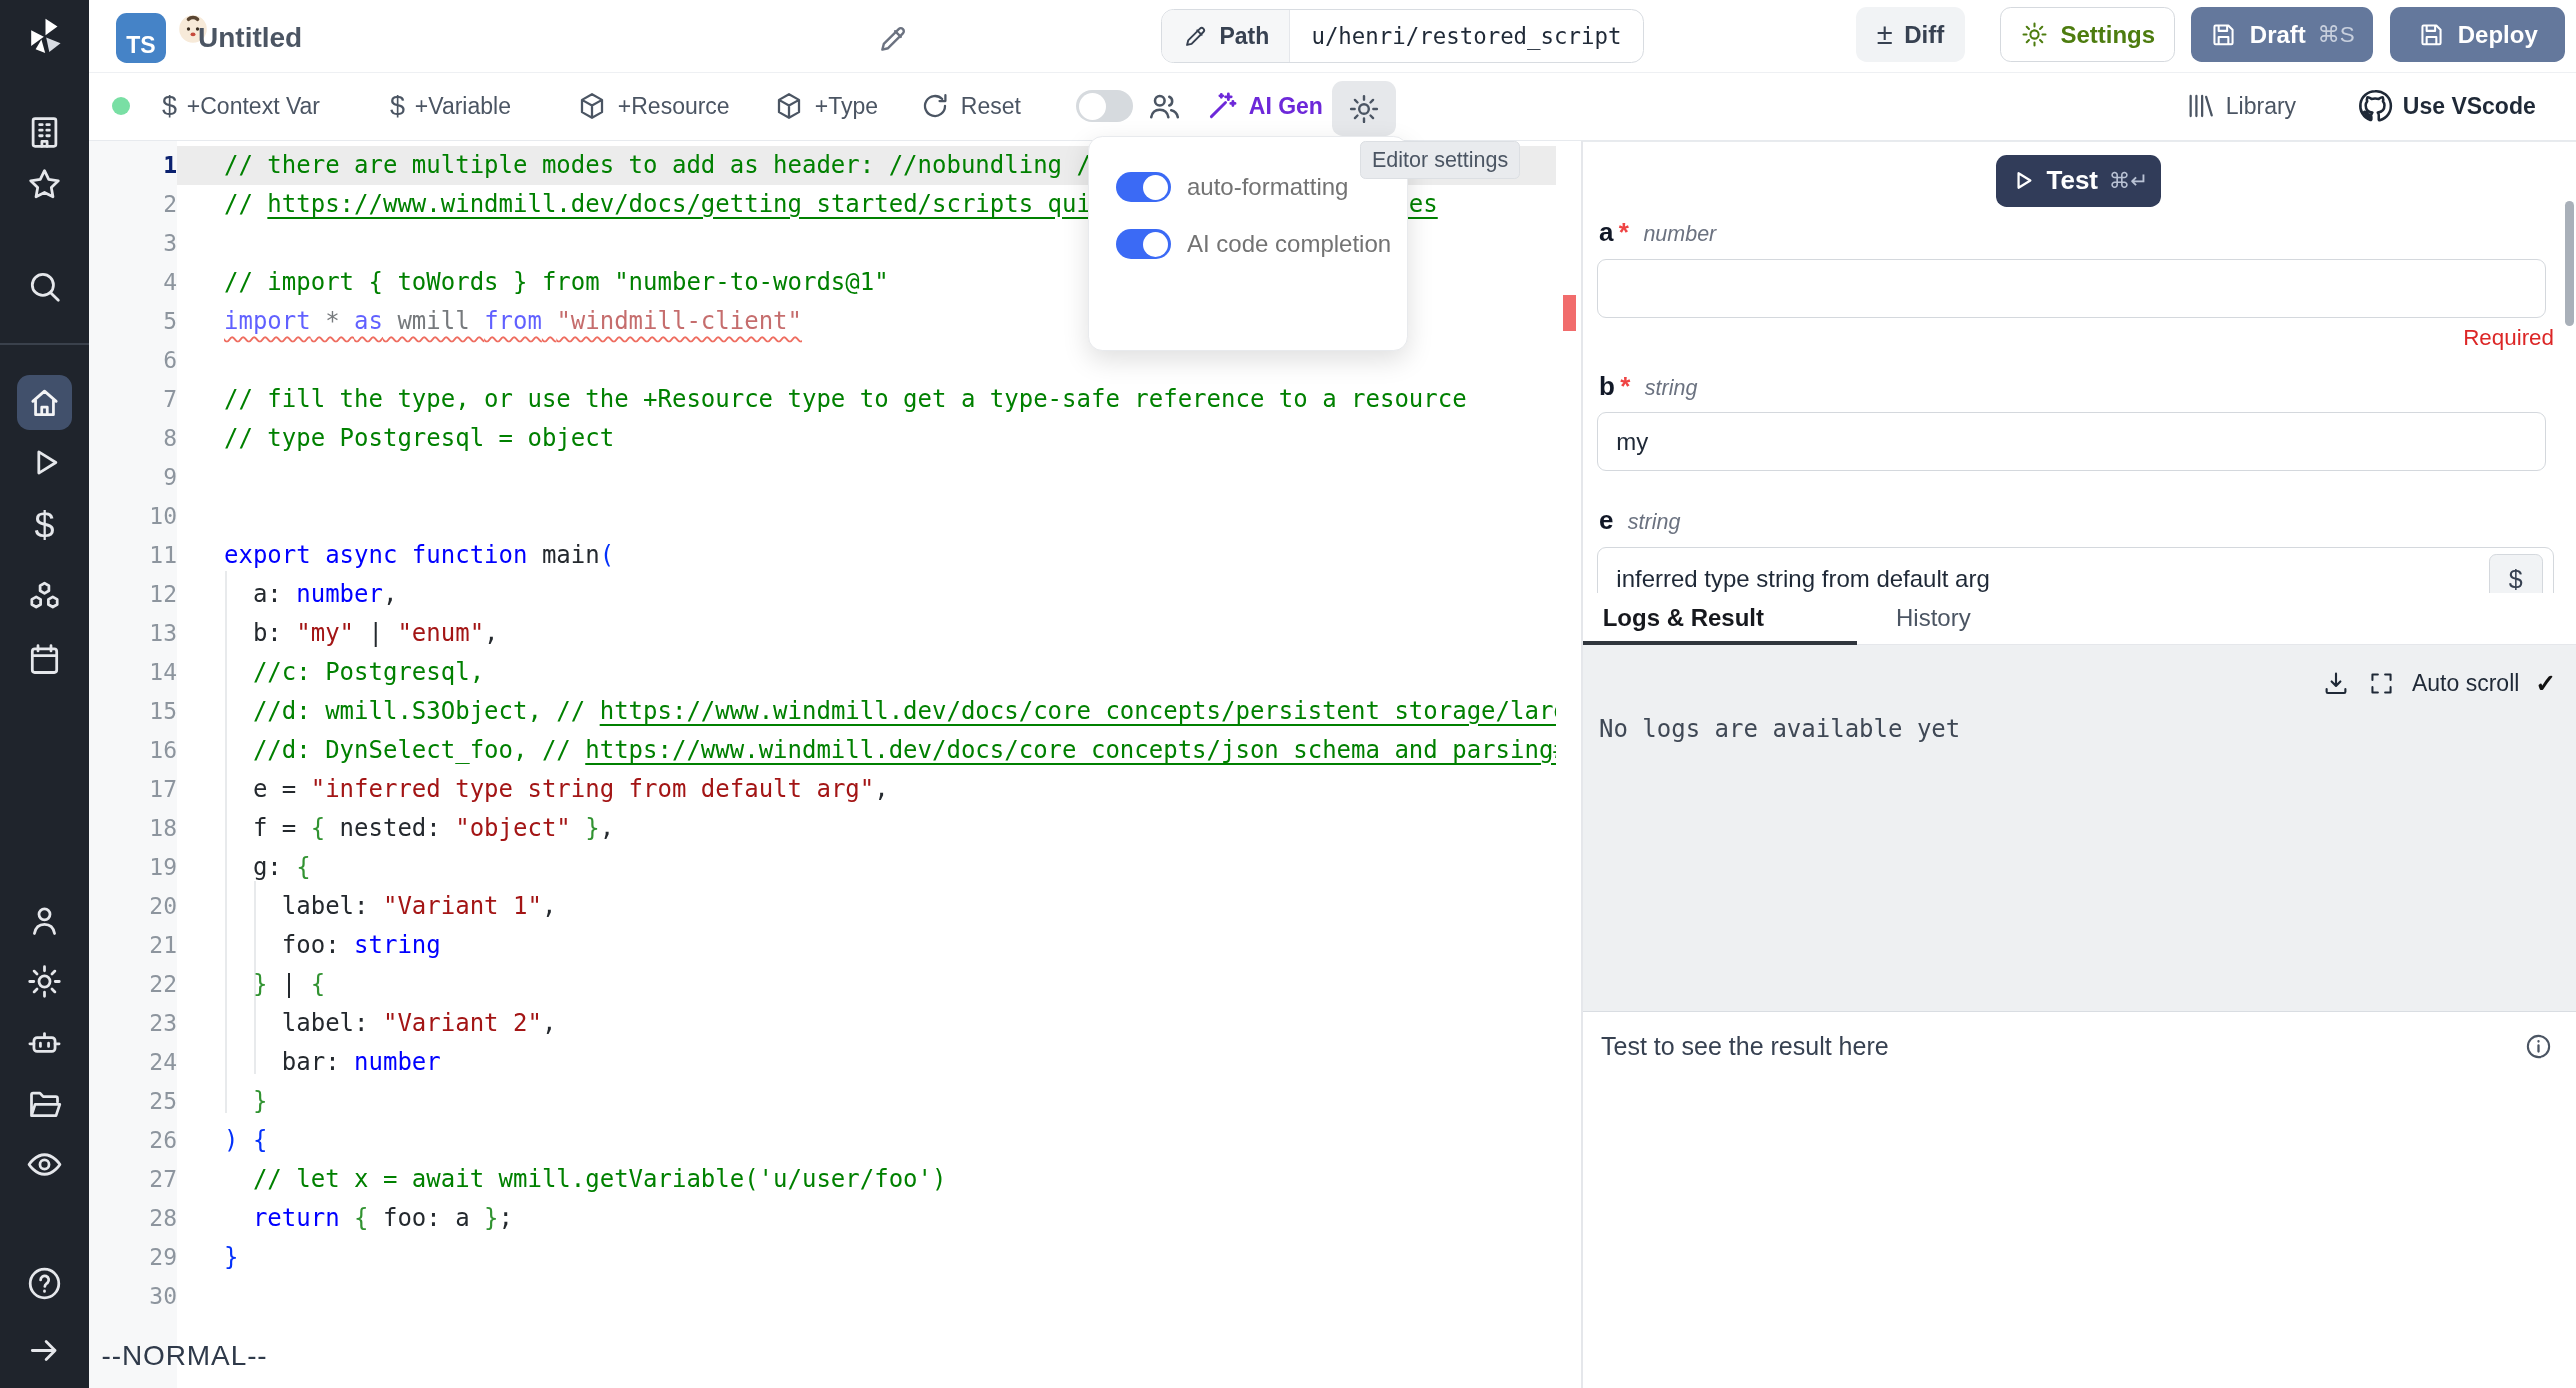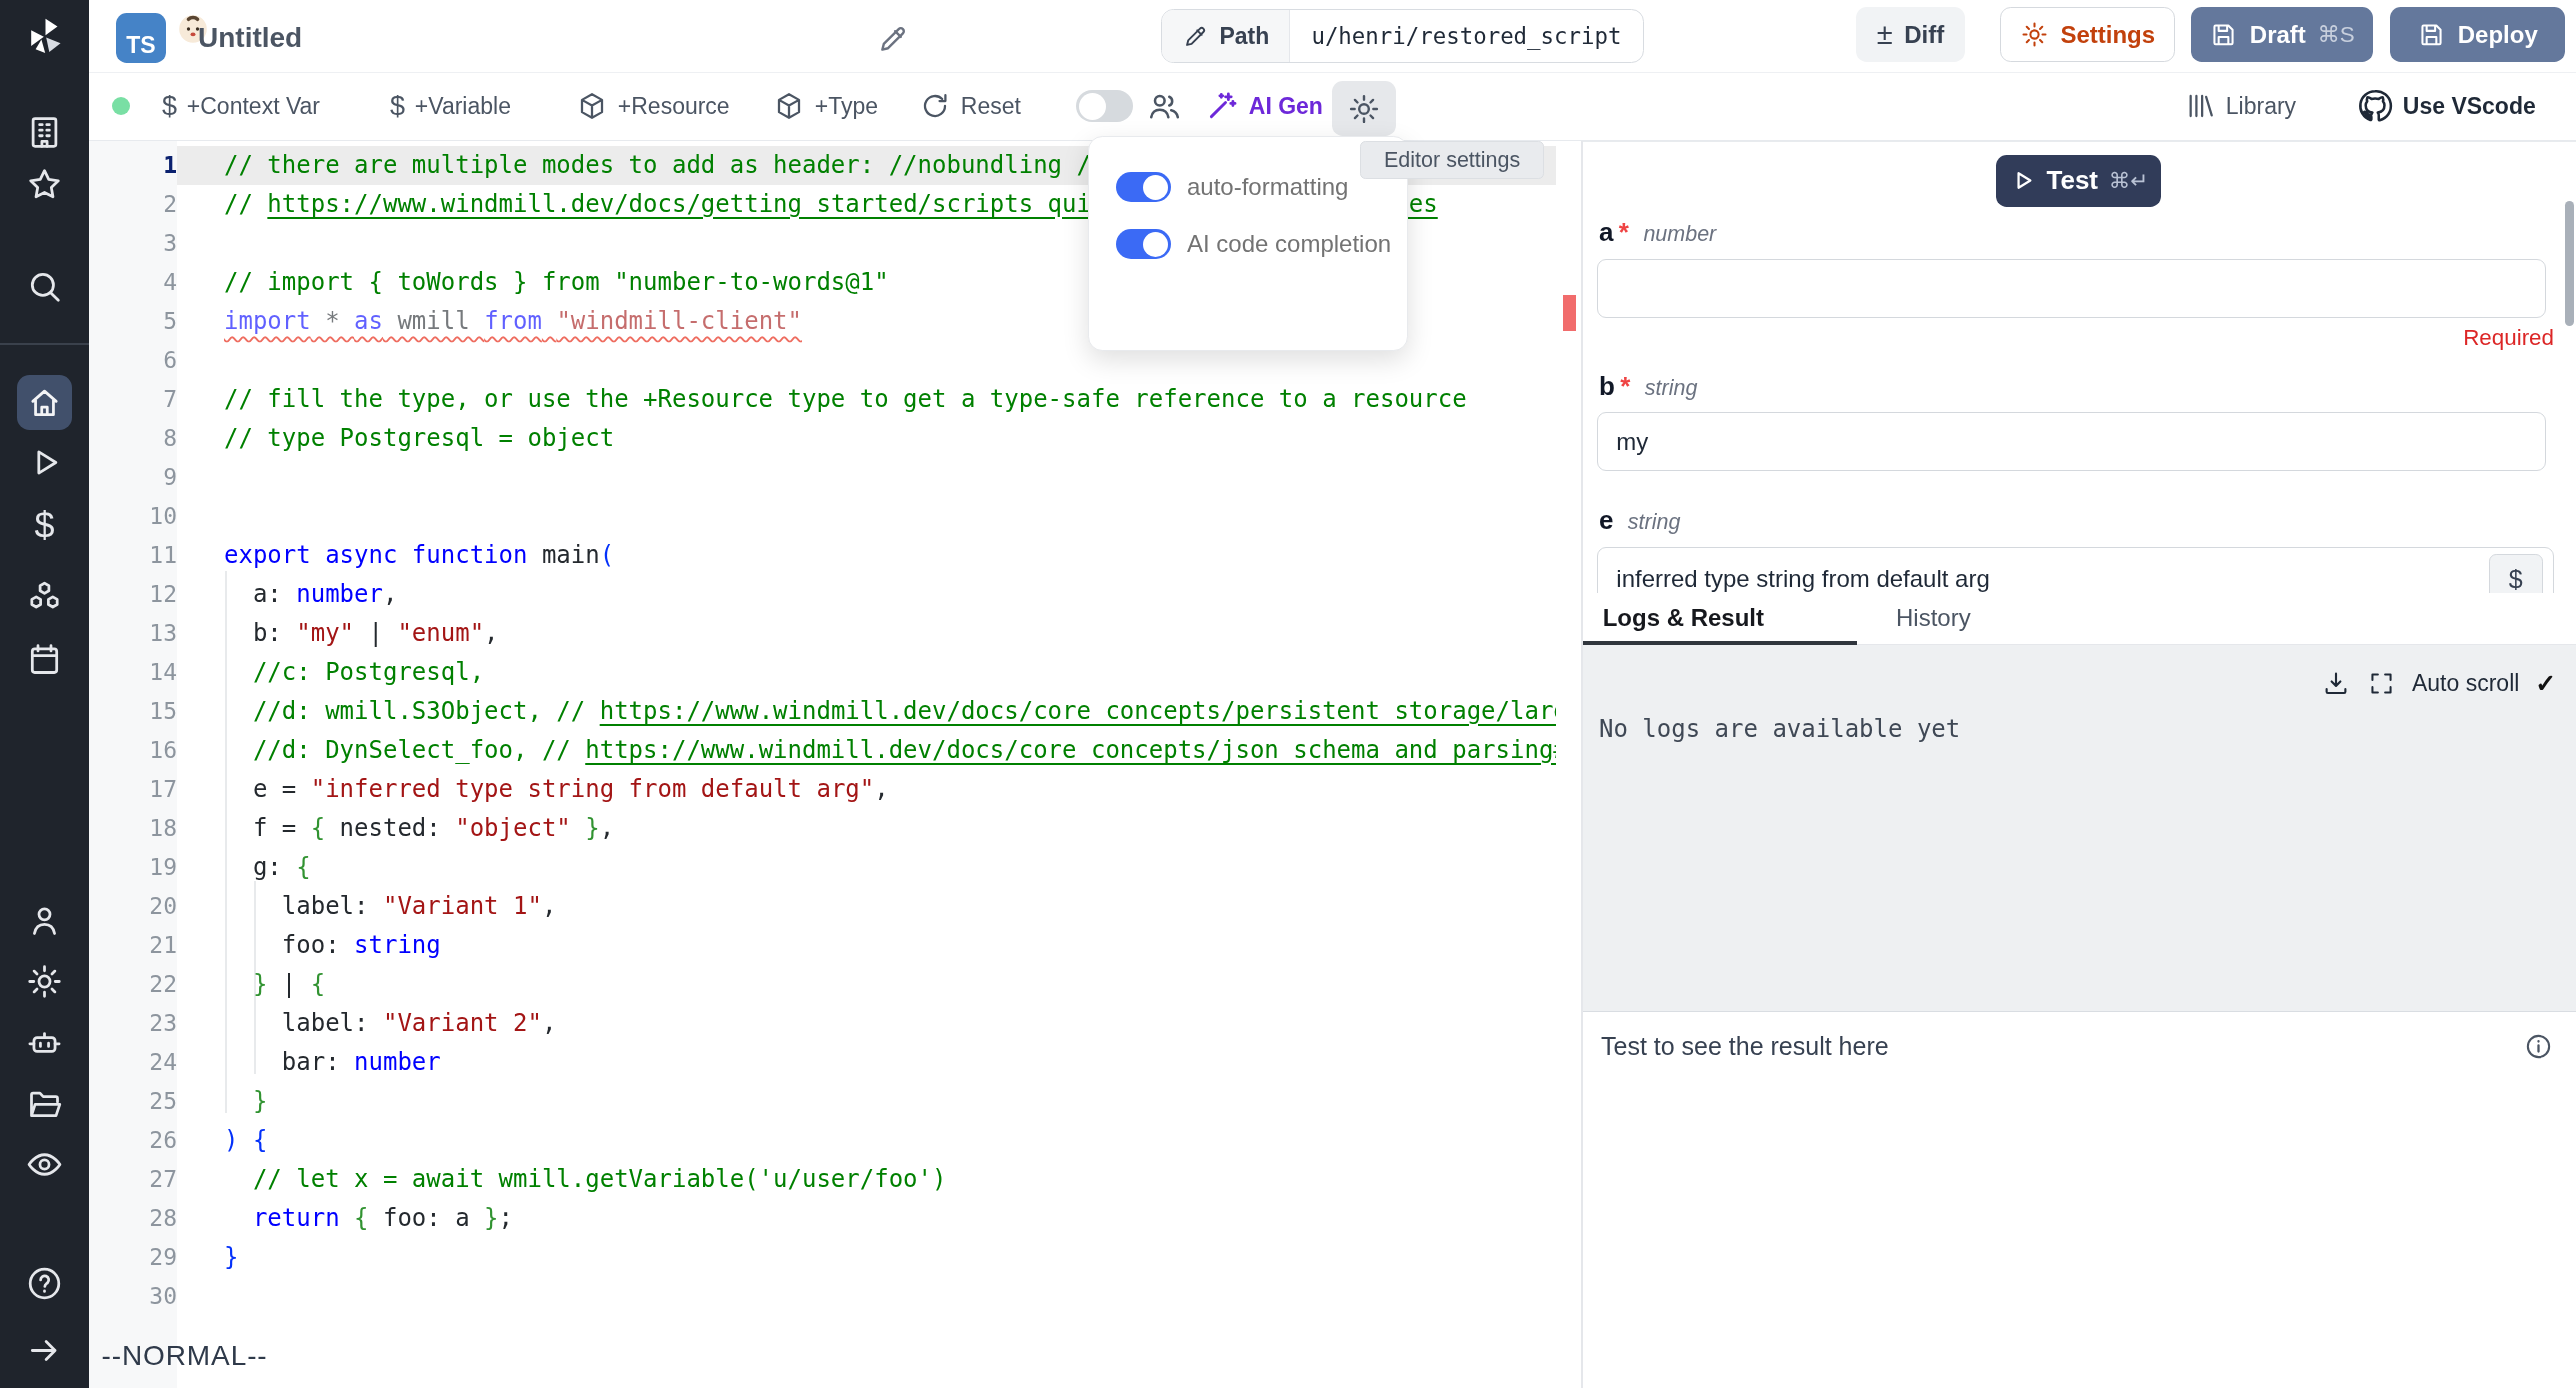--- a/index.html
+++ b/index.html
@@ -19,21 +19,21 @@
   #topbar { position:absolute; left:89px; top:0; width:2487px; height:73px; background:#fff; border-bottom:1.8px solid #eef0f3; z-index:20; }
   .ts-badge { position:absolute; left:27px; top:12.5px; width:50px; height:50px; background:#4583c7; border-radius:10.7px; color:#fff; font-weight:700; font-size:23px; display:flex; align-items:flex-end; justify-content:center; padding-bottom:3.6px; }
   .emoji-badge { position:absolute; left:59px; top:-1.8px; width:36px; height:36px; }
   .page-title { position:absolute; left:109px; top:21.5px; font-size:28px; font-weight:600; color:#4b5563; }
   .edit-pencil { position:absolute; left:787px; top:21.5px; color:#6b7280; }
   .path-pill { position:absolute; left:1072px; top:9px; height:54px; border:1.8px solid #d8dce1; border-radius:12.5px; display:flex; align-items:center; overflow:hidden; background:#fff; }
   .path-left { display:flex; align-items:center; gap:10.7px; background:#f6f7f8; height:100%; padding:0 19.7px; color:#374151; font-size:23px; font-weight:600; border-right:1.8px solid #e5e7eb; }
   .path-value { font-family:"DejaVu Sans Mono",monospace; font-size:22.4px; color:#1f2937; padding:0 21.5px; }
   .hbtn { position:absolute; top:7.2px; height:55px; border-radius:10.7px; display:flex; align-items:center; justify-content:center; gap:11.6px; font-size:24px; font-weight:600; cursor:pointer; }
   .hbtn-light { background:#f1f3f5; color:#374151; }
-  .hbtn-white { background:#fff; color:#c2410c; border:1.8px solid #d5d9de; }
+  .hbtn-white { background:#fff; color:#4d7c0f; border:1.8px solid #d5d9de; }
   .hbtn-slate { background:#64789c; color:#fff; }
   .kbd { color:#c7cfdd; font-weight:500; font-size:22.4px; }
   .pm { font-size:29px; font-weight:500; line-height:1; }
 
   
   #toolbar { position:absolute; left:89px; top:73px; width:2487px; height:68px; background:#fff; border-bottom:1.8px solid #e7eaee; z-index:20; }
   .tb-item { position:absolute; top:0; height:66px; display:flex; align-items:center; gap:9.8px; color:#4b5563; font-size:23px; font-weight:500; cursor:pointer; }
   .dot { position:absolute; left:23px; top:24px; width:18px; height:18px; border-radius:50%; background:#79dfa4; }
   .tb-dollar { font-size:27px; font-weight:500; }
   .switch-off { width:57px; height:32px; border-radius:16px; background:#d6dade; position:relative; }
@@ -91,21 +91,21 @@
   .info-ic { position:absolute; right:23px; top:19.7px; color:#4b5563; }
   .check { font-size:25px; font-weight:700; color:#111; }
 
   
   #settings-popup { position:absolute; left:1088px; top:136px; width:320px; height:215px; background:#fff; border:1.8px solid #e8eaed; border-radius:14.3px; box-shadow:0 9px 27px rgba(0,0,0,.13); z-index:40; padding:21.5px 0 0 27px; }
   .toggle-row { display:flex; align-items:center; gap:16px; height:57px; }
   .switch { width:55px; height:30px; border-radius:15px; position:relative; flex:none; cursor:pointer; }
   .switch.on { background:#3b6af5; }
   .switch.on span { position:absolute; right:2.7px; top:2.7px; width:25px; height:25px; border-radius:50%; background:#fff; display:block; }
   .toggle-label { font-size:24px; color:#737373; }
-  #tooltip { position:absolute; left:1360px; top:141px; height:38px; background:#e9ebee; border:0.9px solid #dcdfe3; border-radius:5.4px; display:flex; align-items:center; padding:0 23px; font-size:21.5px; color:#4b5563; z-index:50; }
+  #tooltip { position:absolute; left:1360px; top:141px; height:38px; background:#e9ebee; border:0.9px solid #dcdfe3; border-radius:5.4px; display:flex; align-items:center; padding:0 11px; font-size:21.5px; color:#4b5563; z-index:50; }
 </style>
 </head>
 <body>
 
 <div id="app">
 
   <aside id="sidebar">
     <div class="sb-item" style="top:16px">
       <svg width="41" height="41" viewBox="0 0 24 24">
         <path fill="#ffffff" d="M12.6 11.2 12.6 1.6 19.6 6.2z"></path>

